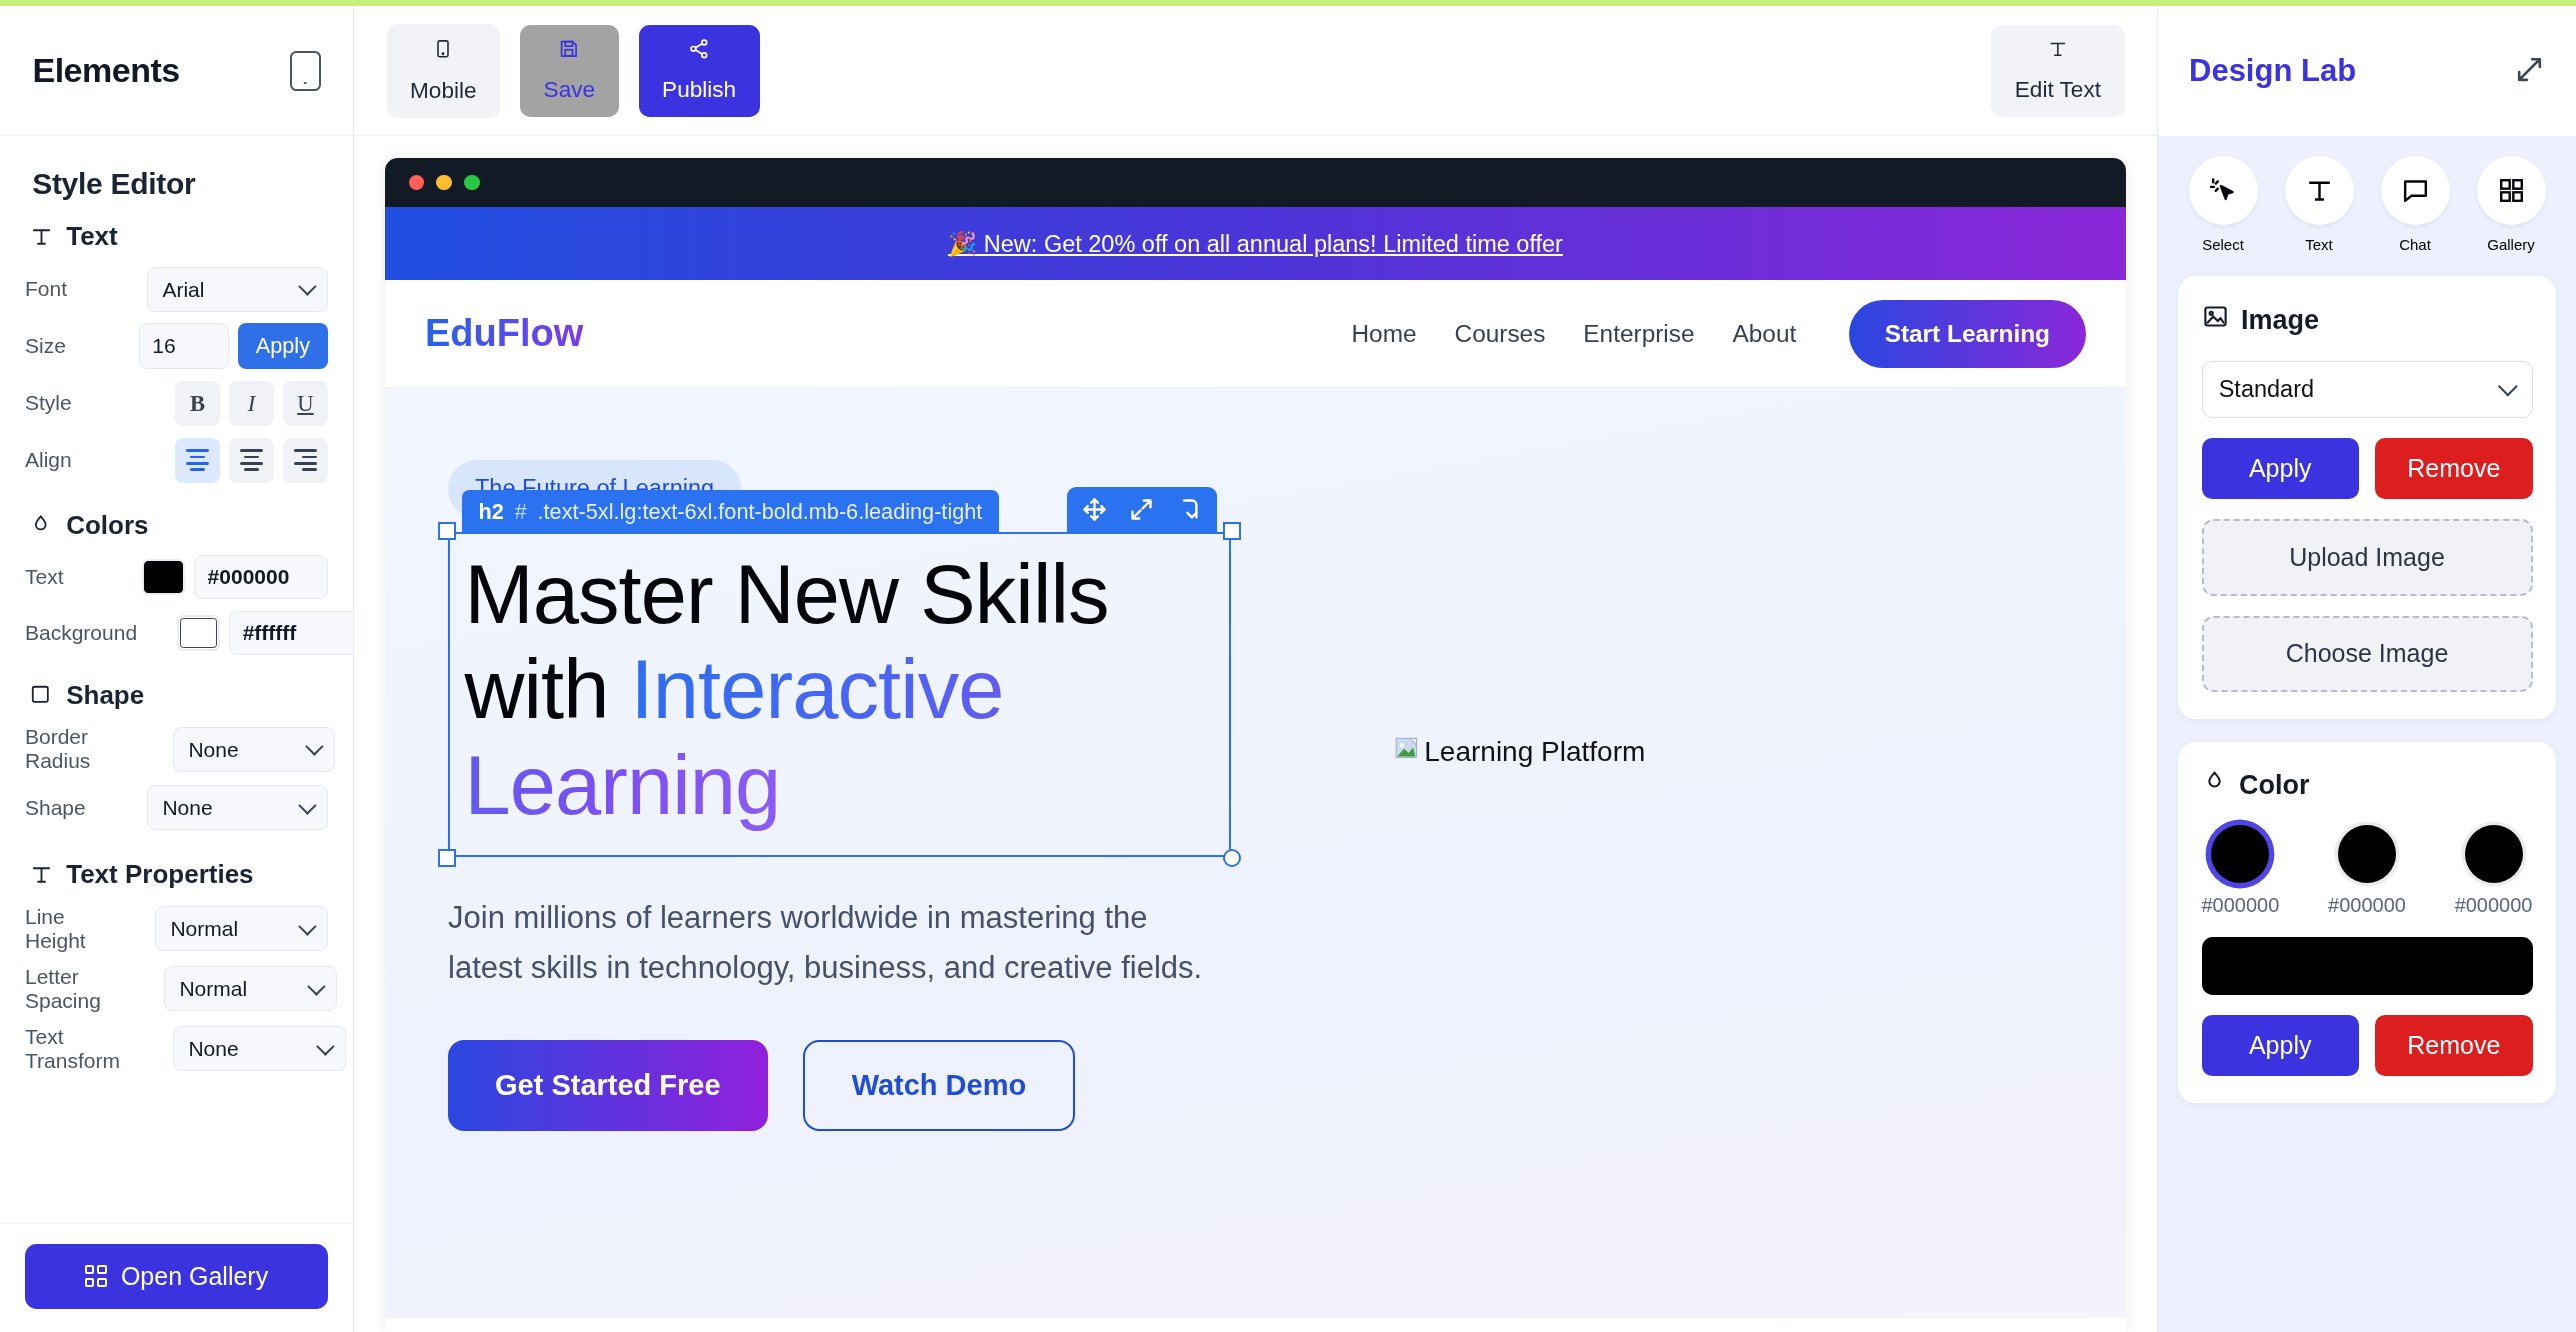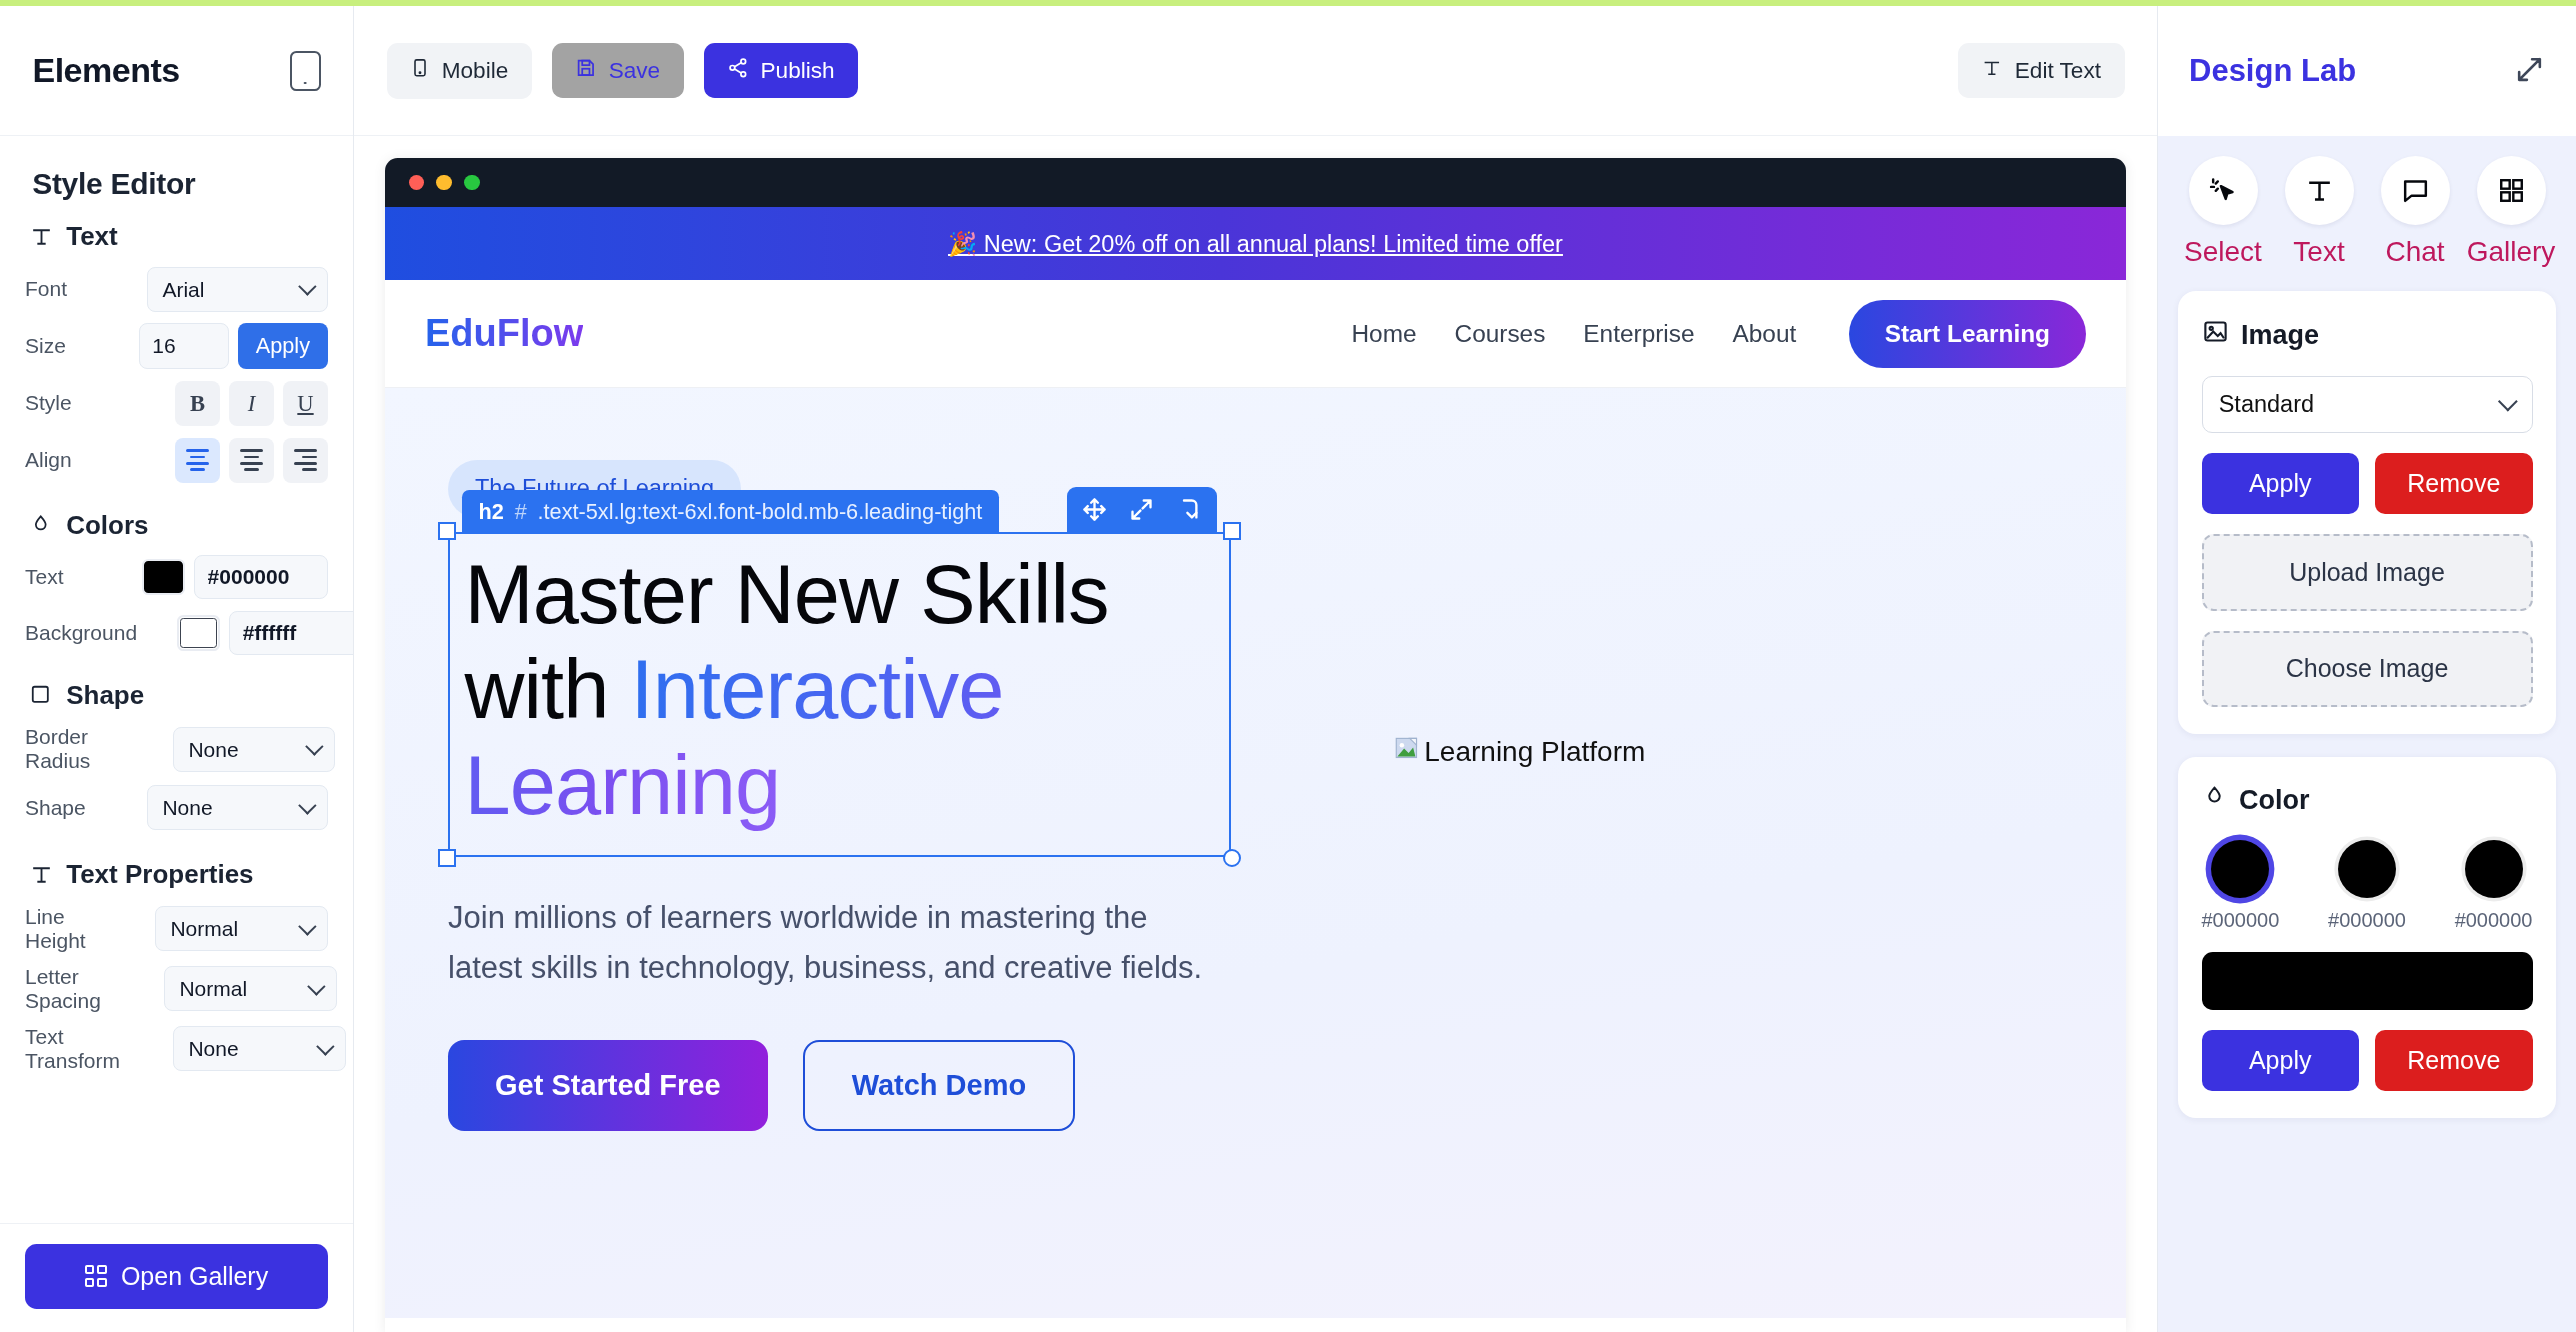--- a/index.html
+++ b/index.html
@@ -90,21 +90,21 @@
   .grid-ico i { border: 2.3px solid currentColor; border-radius:1.8px; display:block; }
 
   
   .center { flex: 1; min-width: 0; display: flex; flex-direction: column; background: #ffffff; }
   .topbar {
     height: 130px; flex: none; display: flex; align-items: center; padding: 0 32.5px;
     border-bottom: 1.8px solid #eef1f5; gap: 20px;
   }
   .tb-btn {
     border: none; border-radius: 10.8px; font-size: 22.6px; padding: 13.5px 23.5px; cursor: pointer;
-    display: inline-flex; align-items: center; gap: 11.7px; font-family: "Liberation Sans", sans-serif;
+    display: inline-flex; align-items: center; gap: 11.7px; font-family: "Liberation Sans", sans-serif; flex-direction: column;
   }
   .tb-mobile { background: #f1f3f6; color: #1f2937; }
   .tb-save { background: #a3a3a3; color: #3b32e0; }
   .tb-publish { background: #3b32e0; color: #ffffff; }
   .tb-edit { background: #f1f3f6; color: #1f2937; margin-left: auto; }
 
   .canvas-area { flex: 1; padding: 21.7px 31px 0 31px; overflow: hidden; }
   .browser { width: 100%; height: 100%; border-radius: 12.6px 12.6px 0 0; overflow: hidden; box-shadow: 0 1.8px 12.6px rgba(0,0,0,.08); }
   .chrome { background: #121a26; height: 49px; display: flex; align-items: center; padding-left: 23.5px; gap: 12.6px; }
   .dot { width: 15.3px; height: 15.3px; border-radius: 50%; }
@@ -183,21 +183,21 @@
   
   .right-panel { width: 419px; flex:none; border-left: 1.8px solid #e6eaf0; display:flex; flex-direction:column; background:#eef1fd; }
   .rp-header { height: 130px; flex:none; background:#fff; display:flex; align-items:center; justify-content:space-between; padding: 0 31px; }
   .rp-title { font-size: 31px; font-weight:bold; color:#3b32e0; }
   .rp-tabs { flex:none; display:flex; justify-content:space-between; padding: 20px 20px 16.2px; gap: 5.4px; }
   .rp-tab { display:flex; flex-direction:column; align-items:center; gap:10.8px; cursor:pointer; width: 90px; }
   .rp-tab .circ {
     width: 69px; height:69px; border-radius:50%; background:#fff; display:flex; align-items:center; justify-content:center;
     box-shadow: 0 1.8px 4.5px rgba(20,30,80,.08);
   }
-  .rp-tab .lab { font-size: 28px; color:#be185d; }
+  .rp-tab .lab { font-size: 15px; color:#000000; }
   .rp-scroll { flex:1; padding: 7.2px 20px 20px; overflow:hidden; }
   .card { background:#fff; border-radius: 18px; padding: 27px 23.5px; margin-bottom: 23.5px; box-shadow: 0 1.8px 7.2px rgba(30,40,90,.06); }
   .card-head { display:flex; align-items:center; gap: 12.6px; margin-bottom: 23.5px; }
   .card-head span { font-size: 27px; font-weight:bold; color:#151b27; }
   .sel-full {
     width: 100%; appearance:none; -webkit-appearance:none; background:#fff;
     border: 1.8px solid #d8dde6; border-radius: 10px; font-size: 23.5px; padding: 14.4px 40px 14.4px 16.2px;
     color:#111; font-family:"Liberation Sans", sans-serif;
   }
   .selwrap-full { position:relative; display:block; }

